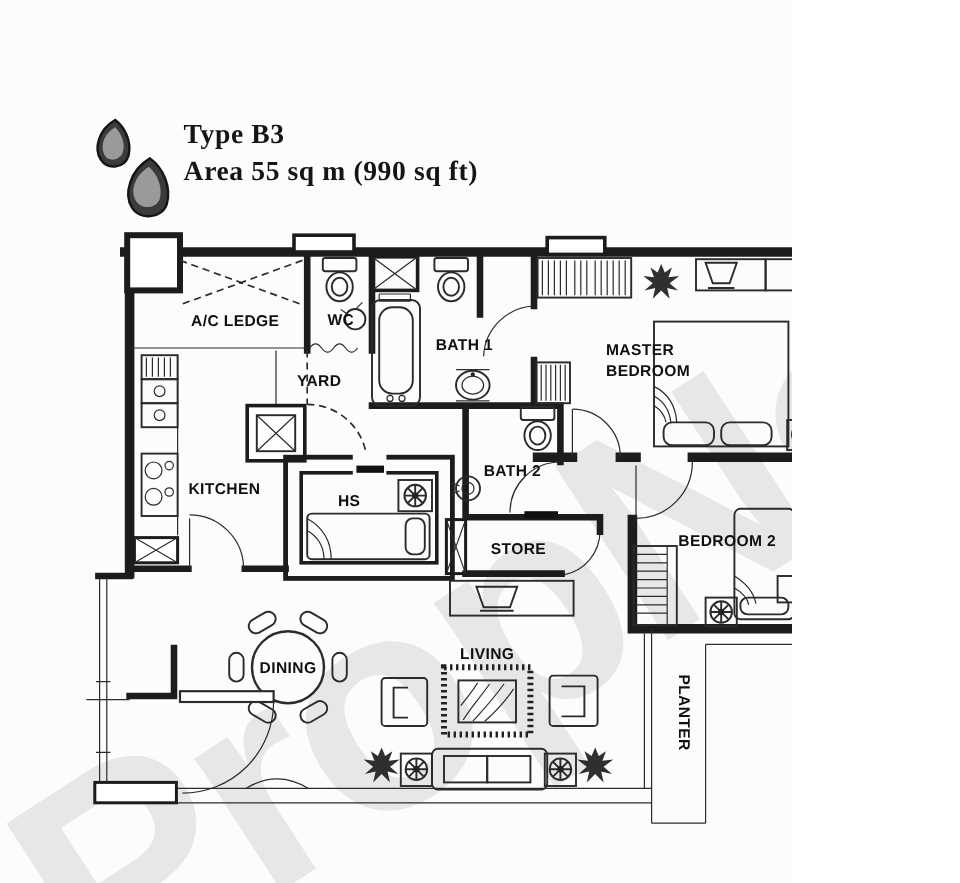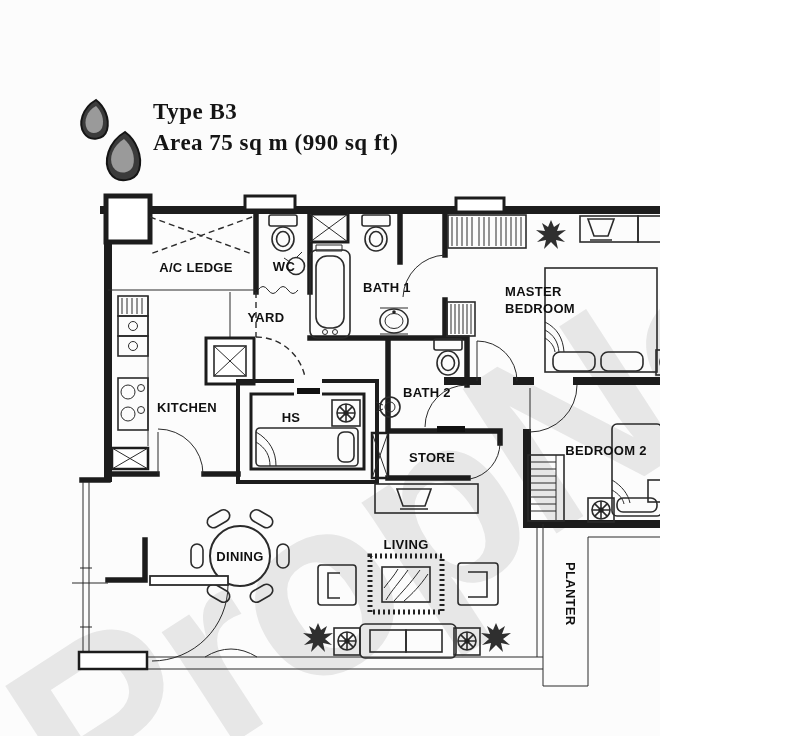--- a/index.html
+++ b/index.html
@@ -18,21 +18,21 @@
   .lbl{font:700 13px "Liberation Sans",sans-serif;fill:var(--label);letter-spacing:.3px;text-anchor:middle}
   .lbls{font:700 13px "Liberation Sans",sans-serif;fill:var(--label);letter-spacing:.3px}
   .wm{font:700 250px "Liberation Sans",sans-serif;fill:var(--wm);opacity:.55;letter-spacing:-6px}
 </style>
 </head>
 <body>
 
 <div id="stage">
 
   <div class="hdr" id="hdr1">Type B3</div>
-  <div class="hdr" id="hdr2">Area 75 sq m (990 sq ft)</div>
+  <div class="hdr" id="hdr2">Area 55 sq m (990 sq ft)</div>
 
   <svg id="plan" width="800" height="736" viewBox="0 0 800 736">
     <defs>
       <g id="toilet" class="f">
         <rect x="-14" y="-19" width="28" height="11" rx="2"></rect>
         <ellipse cx="0" cy="5" rx="11" ry="12"></ellipse>
         <ellipse cx="0" cy="5" rx="6.5" ry="7.5"></ellipse>
       </g>
       <g id="lamp" class="f">
         <circle r="9"></circle>

